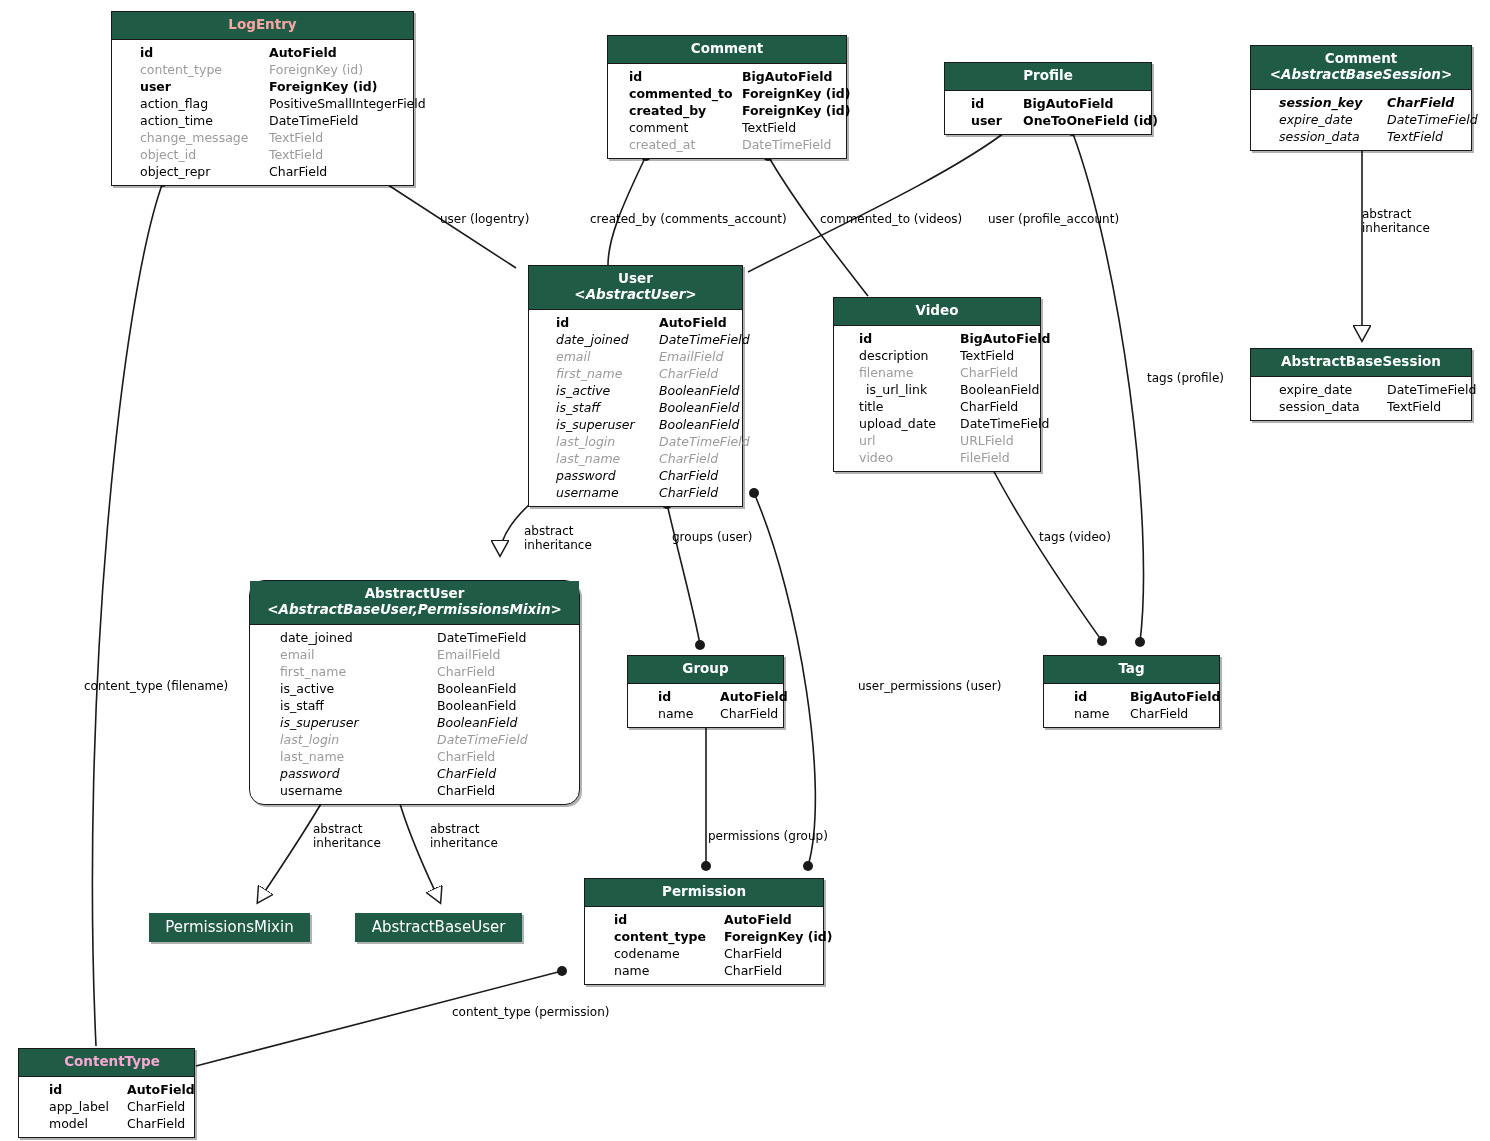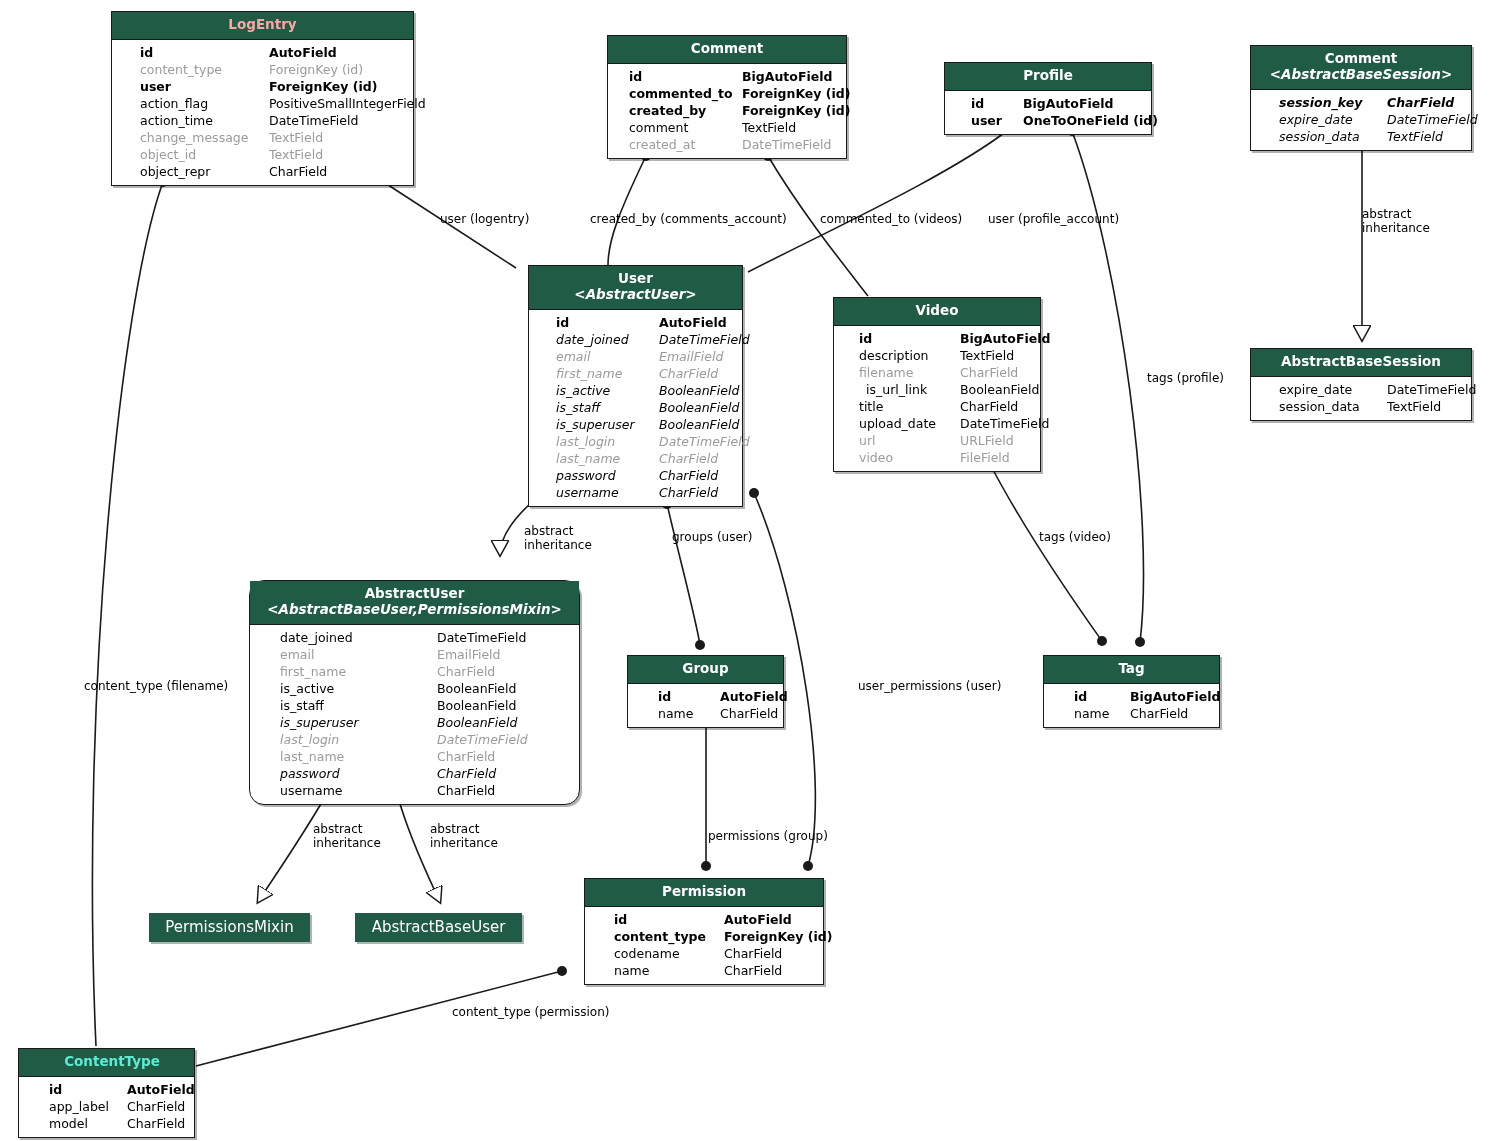--- a/index.html
+++ b/index.html
@@ -421,21 +421,21 @@
             <span class="f-name sty-normal" style="left: 15px;">codename</span>
             <span class="f-type sty-normal" style="left: 125px;">CharField</span>
           </div>
           <div class="field-row-pos">
             <span class="f-name sty-normal" style="left: 15px;">name</span>
             <span class="f-type sty-normal" style="left: 125px;">CharField</span>
           </div>
         </div>
       </div>
       <div class="entity" style="left: 18px; top: 1048px; width: 177px;">
-        <div class="entity-header" style="background: rgb(31, 91, 69); color: #5eead4; padding-left: 19px;"><span>ContentType</span></div>
+        <div class="entity-header" style="background: rgb(31, 91, 69); color: #f9a8d4; padding-left: 19px;"><span>ContentType</span></div>
         <div class="entity-body">
           <div class="field-row-pos">
             <span class="f-name sty-bold" style="left: 16px;">id</span>
             <span class="f-type sty-bold" style="left: 94px;">AutoField</span>
           </div>
           <div class="field-row-pos">
             <span class="f-name sty-normal" style="left: 16px;">app_label</span>
             <span class="f-type sty-normal" style="left: 94px;">CharField</span>
           </div>
           <div class="field-row-pos">

